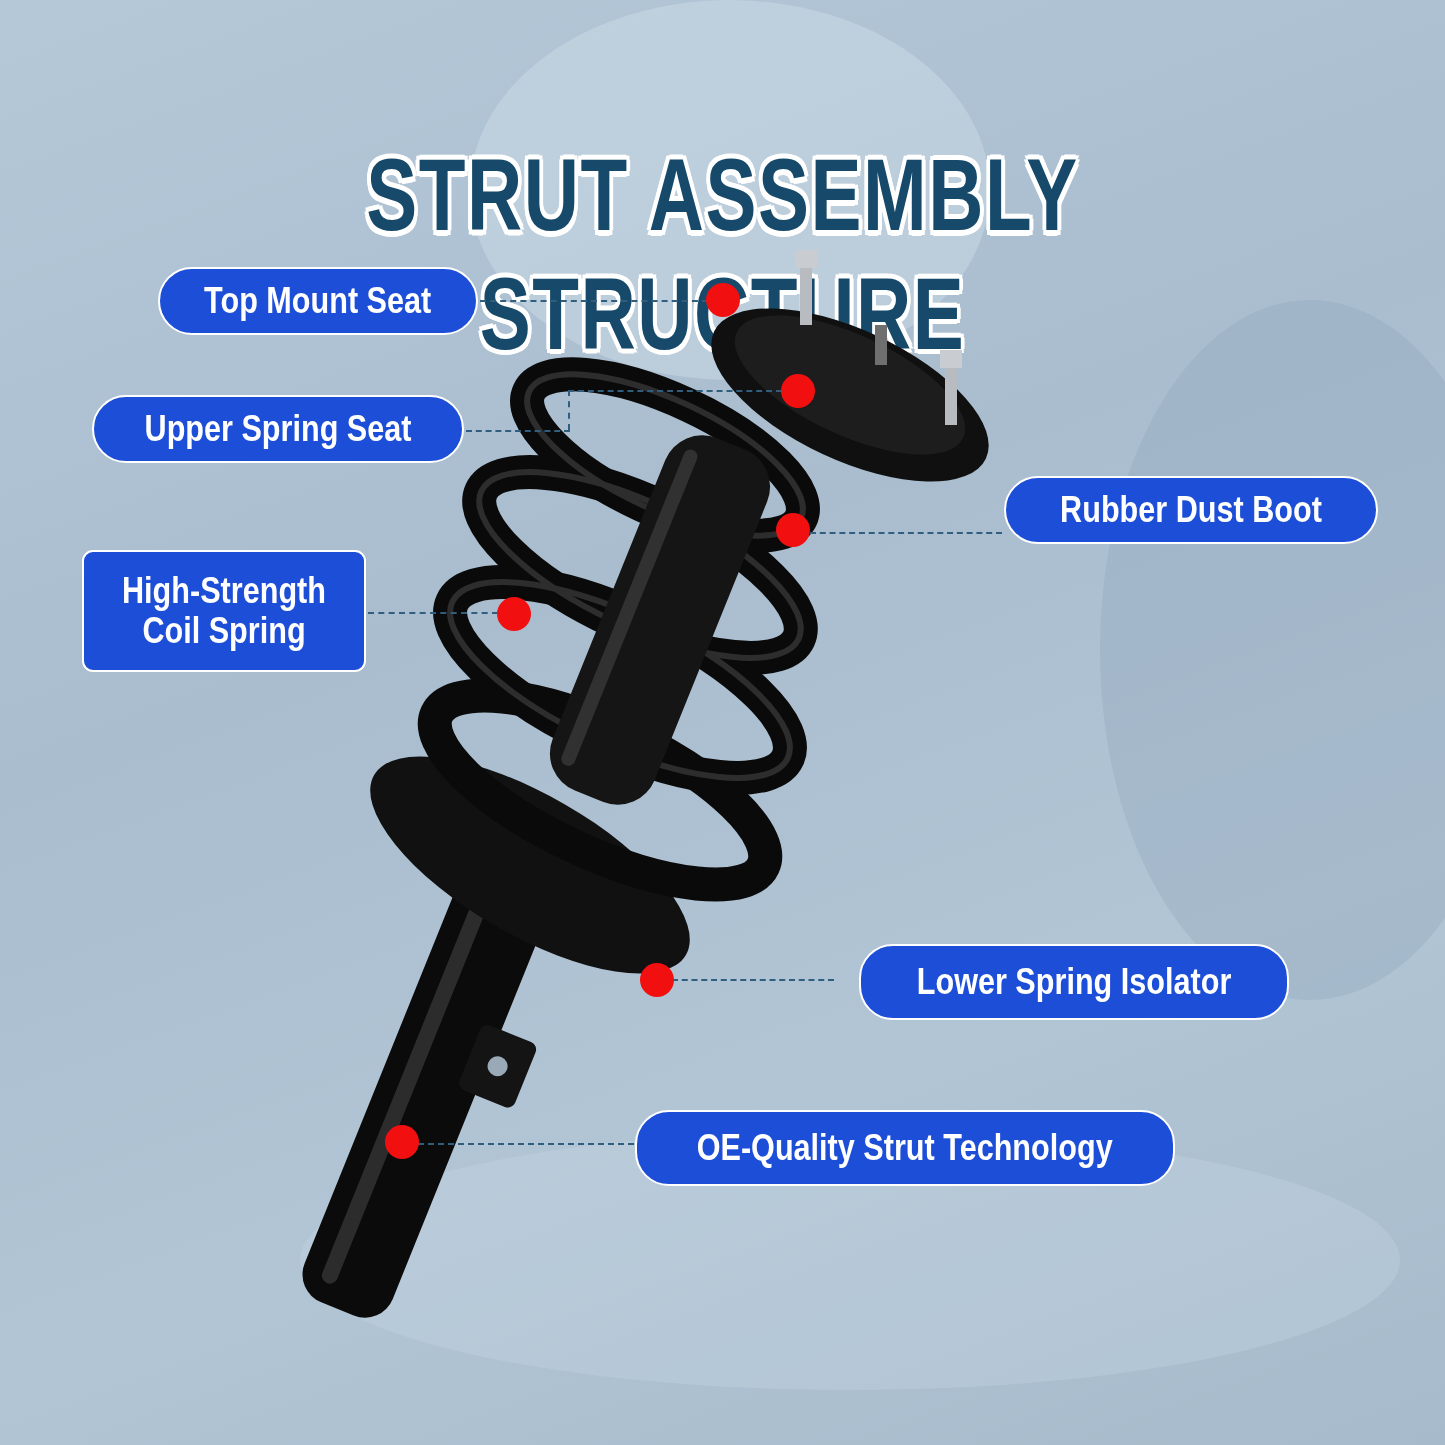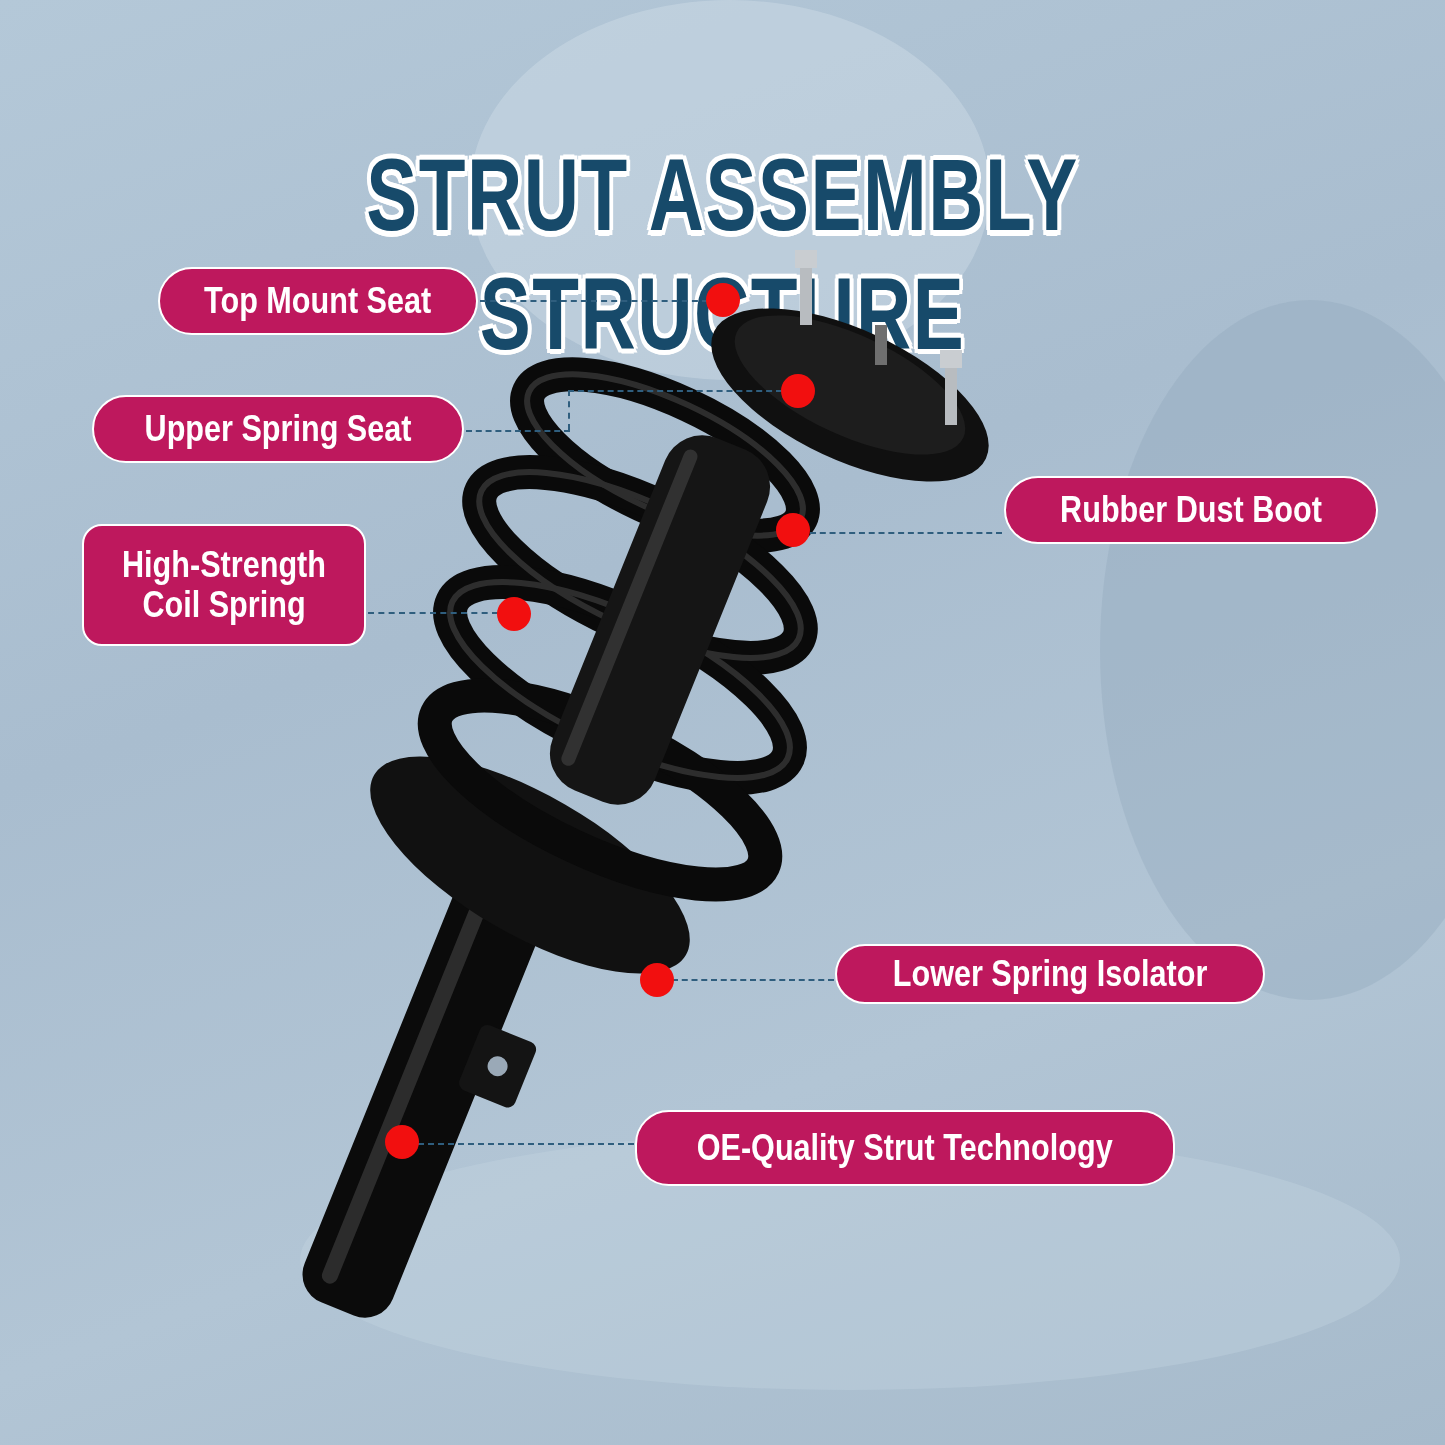--- a/index.html
+++ b/index.html
@@ -12,21 +12,21 @@
   .title {
     position: absolute; left: 0; top: 70px; width: 1445px; text-align: center;
     font-family: "Liberation Sans", sans-serif; font-weight: 900;
     font-size: 98px; letter-spacing: 2px; color: #174a6a;
     transform: scaleX(0.78) scaleY(1.05); transform-origin: center top;
     text-shadow:
       -4px -4px 0 #fff, 4px -4px 0 #fff, -4px 4px 0 #fff, 4px 4px 0 #fff,
       0 -5px 0 #fff, 0 5px 0 #fff, -5px 0 0 #fff, 5px 0 0 #fff;
   }
   .label {
-    position: absolute; background: #be185d; color: #fff;
+    position: absolute; background: #1d4ed8; color: #fff;
     border: 2px solid #ffffff; border-radius: 34px;
     display: flex; align-items: center; justify-content: center; text-align: center;
     font-weight: 700; font-size: 36px; line-height: 40px; box-sizing: border-box;
   }
   .label span { display: inline-block; transform: scaleX(0.85); white-space: pre-line; }
   .dash { position: absolute; border-top: 2px dashed #2f5e7e; height: 0; }
   .vdash { position: absolute; border-left: 2px dashed #2f5e7e; width: 0; }
   .dot { position: absolute; width: 34px; height: 34px; border-radius: 50%; background: #f20f0f; }
   svg.strut { position: absolute; left: 0; top: 0; }
 </style>
@@ -90,28 +90,28 @@
 <div class="vdash" style="left:568px;top:390px;height:40px;"></div>
 <div class="dash" style="left:568px;top:390px;width:214px;"></div>
 <div class="dot" style="left:781px;top:374px;"></div>
 
 <div class="label" style="left:1004px;top:476px;width:374px;height:68px;">
   <span>Rubber Dust Boot</span>
 </div>
 <div class="dash" style="left:810px;top:532px;width:192px;"></div>
 <div class="dot" style="left:776px;top:513px;"></div>
 
-<div class="label" style="left:82px;top:524px;width:284px;height:122px;border-radius:20px;">
+<div class="label" style="left:82px;top:550px;width:284px;height:122px;border-radius:11px;">
   <span>High-Strength
 Coil Spring</span>
 </div>
 <div class="dash" style="left:368px;top:612px;width:130px;"></div>
 <div class="dot" style="left:497px;top:597px;"></div>
 
-<div class="label" style="left:835px;top:944px;width:430px;height:60px;">
+<div class="label" style="left:859px;top:944px;width:430px;height:76px;">
   <span>Lower Spring Isolator</span>
 </div>
 <div class="dash" style="left:672px;top:979px;width:162px;"></div>
 <div class="dot" style="left:640px;top:963px;"></div>
 
 <div class="label" style="left:635px;top:1110px;width:540px;height:76px;">
   <span>OE-Quality Strut Technology</span>
 </div>
 <div class="dash" style="left:418px;top:1143px;width:216px;"></div>
 <div class="dot" style="left:385px;top:1125px;"></div>

